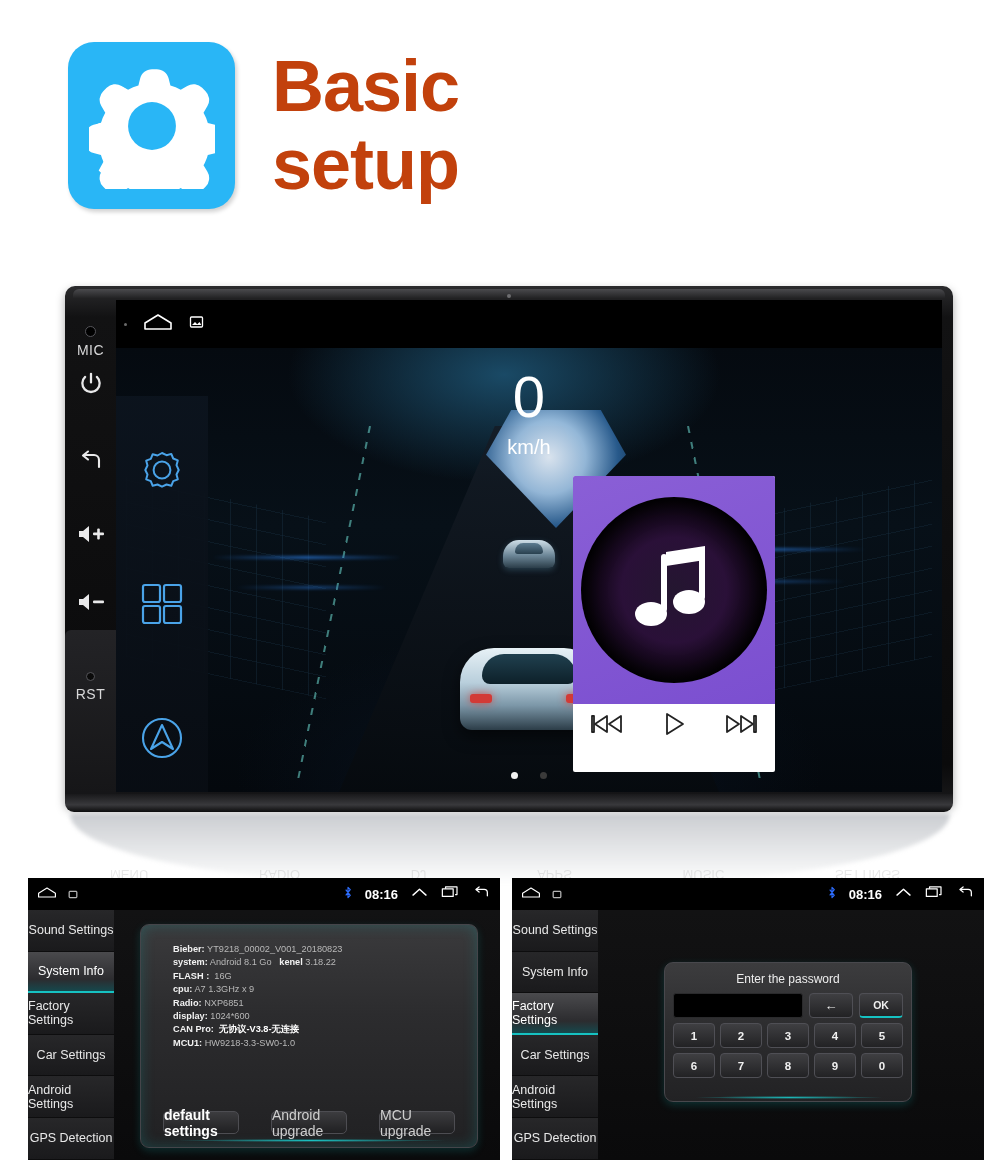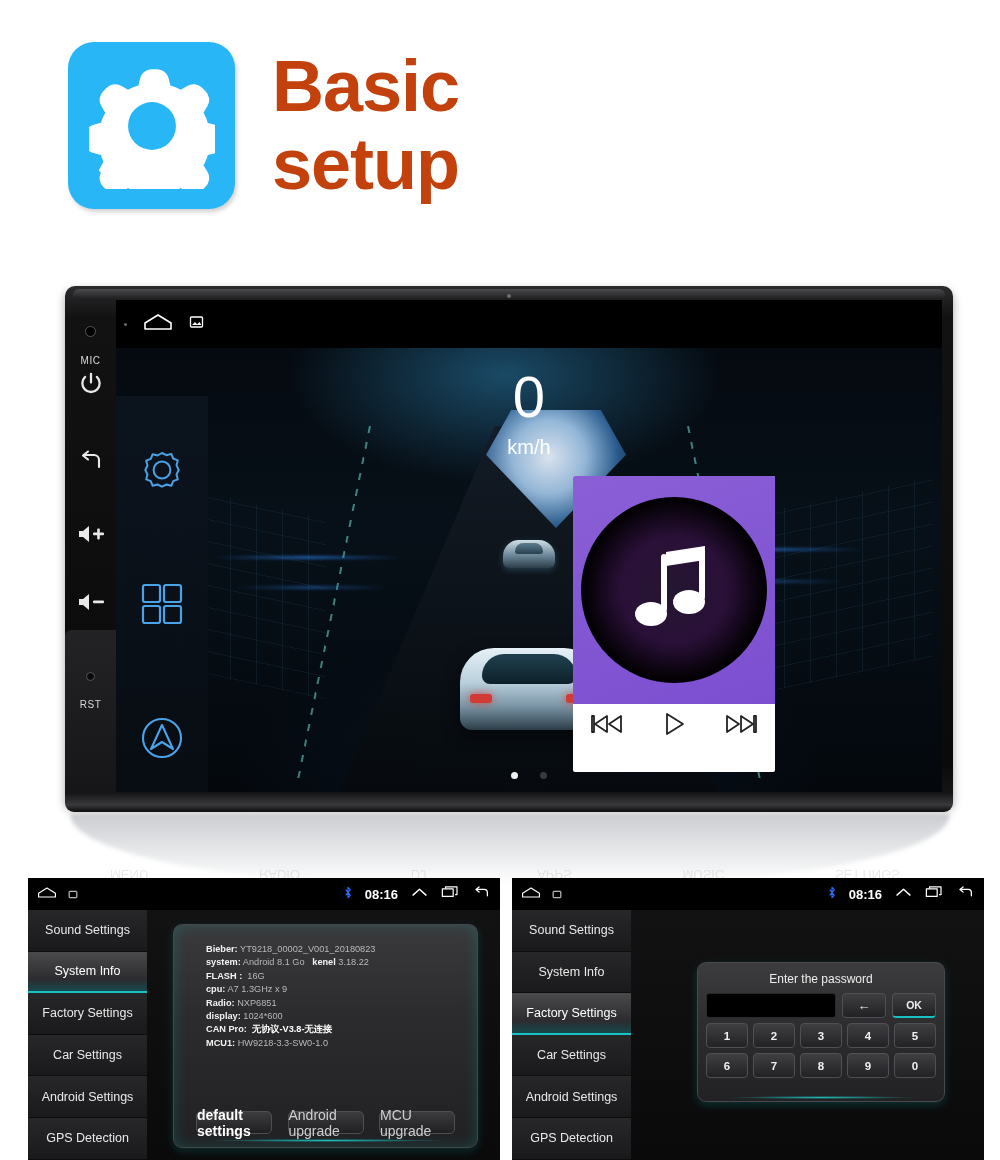--- a/index.html
+++ b/index.html
@@ -48,21 +48,21 @@
   .unit-bottom {
     position: absolute; left: 0; top: 508px; width: 888px; height: 18px;
     background: linear-gradient(180deg,#19191b,#39393c 60%,#0c0c0d);
     border-radius: 0 0 9px 9px;
   }
 
   
   .bezel { position: absolute; left: 0px; top: 14px; width: 51px; height: 492px; }
   .bz { position: absolute; left: 0; width: 51px; text-align: center; color: #e9e9ea; }
   .bz svg { display: block; margin: 0 auto; }
-  .bz-lbl { font-size: 10px; letter-spacing: .5px; color: #d8d8d9; margin-top: 18px; }
+  .bz-lbl { font-size: 14px; letter-spacing: .5px; color: #d8d8d9; margin-top: 5px; }
   .bz-hole {
     width: 11px; height: 11px; border-radius: 50%;
     background: #000; border: 1px solid #55555a; margin: 0 auto;
   }
   .rst-strip {
     position: absolute; left: 0; top: 330px; width: 51px; height: 176px;
     background: linear-gradient(180deg,#232326,#151517);
     border-radius: 6px 0 0 6px;
   }
 
@@ -214,21 +214,21 @@
   .p-status {
     position: absolute; left: 0; top: 0; width: 100%; height: 32px;
     background: #000; color: #fff;
   }
   .p-status .l { position: absolute; left: 8px; top: 0; height: 32px; display: flex; align-items: center; gap: 10px; }
   .p-status .r { position: absolute; right: 10px; top: 0; height: 32px; display: flex; align-items: center; gap: 13px; }
   .p-clock { font-size: 13px; font-weight: 600; }
   .p-bt-dot { color: #2d6dff; font-size: 13px; }
 
   .p-body { position: absolute; left: 0; top: 32px; width: 100%; height: 250px; display: flex; }
-  .p-side { width: 119px; height: 100%; background: #1b1b1d; }
+  .p-side { width: 86px; height: 100%; background: #1b1b1d; }
   .p-item {
     height: 41.6px; display: flex; align-items: center; justify-content: center;
     font-size: 12.5px; color: #e8e8e8;
     background: linear-gradient(180deg,#272729,#1a1a1c);
     border-bottom: 1px solid #0d0d0e;
   }
   .p-item.active {
     background: linear-gradient(180deg,#4a4a4d 0%, #2c2c2f 70%, #16484d 100%);
     border-bottom: 2px solid #16c2c2;
     color: #fff;

